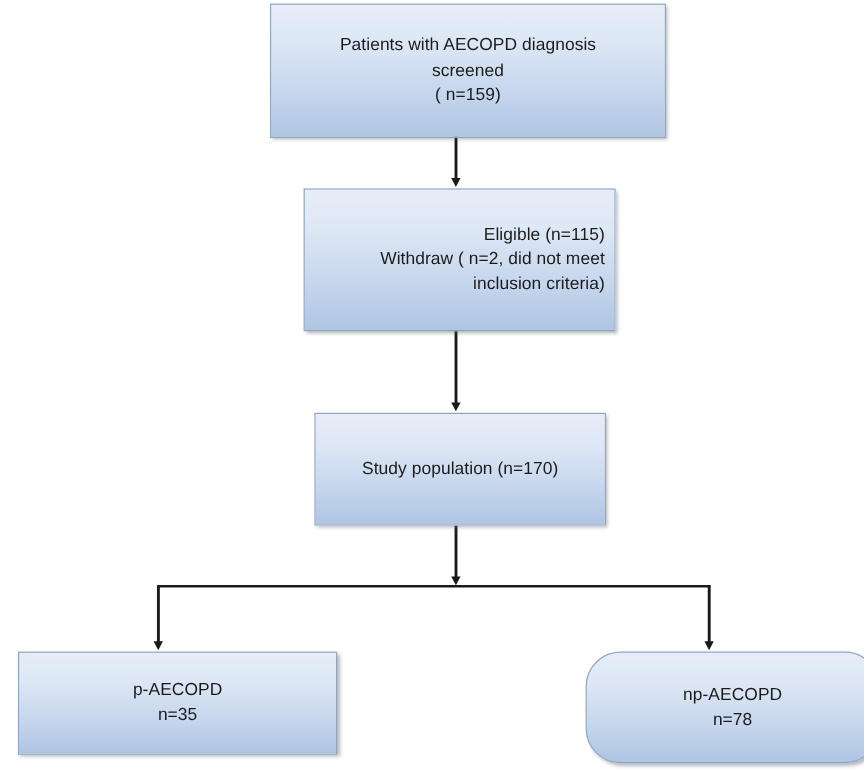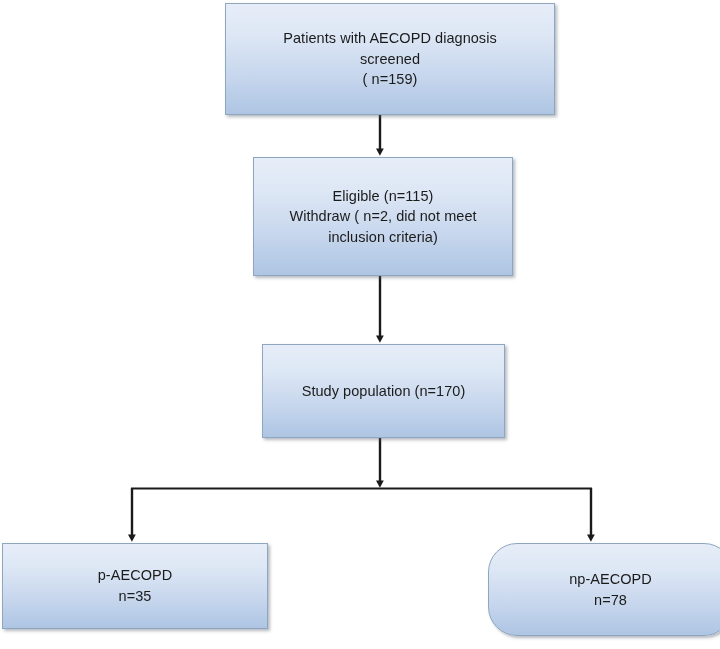--- a/index.html
+++ b/index.html
@@ -35,23 +35,23 @@
     letter-spacing: 0.05px;
     padding: 2px 8px;
   }
   .node-text {
     width: 100%;
     white-space: pre-line;
   }
 
   
   #node-screened   { left: 215px; top: 3px;   width: 330px; height: 112px; margin-left: 10px; }
-  #node-eligible   { left: 253px; top: 157px; width: 260px; height: 119px; }
+  #node-eligible   { left: 253px; top: 157px; width: 260px; height: 119px; text-align: right; }
   #node-study      { left: 262px; top: 344px; width: 243px; height: 94px;  }
-  #node-p-aecopd   { left: 2px;   top: 543px; width: 266px; height: 86px;  }
+  #node-p-aecopd   { left: 15px;   top: 543px; width: 266px; height: 86px;  }
   #node-np-aecopd  { left: 488px; top: 543px; width: 245px; height: 93px; border-radius: 29px;  }
 
   
   .connector-layer {
     position: absolute;
     left: 0;
     top: 0;
     width: 720px;
     height: 649px;
     pointer-events: none;

